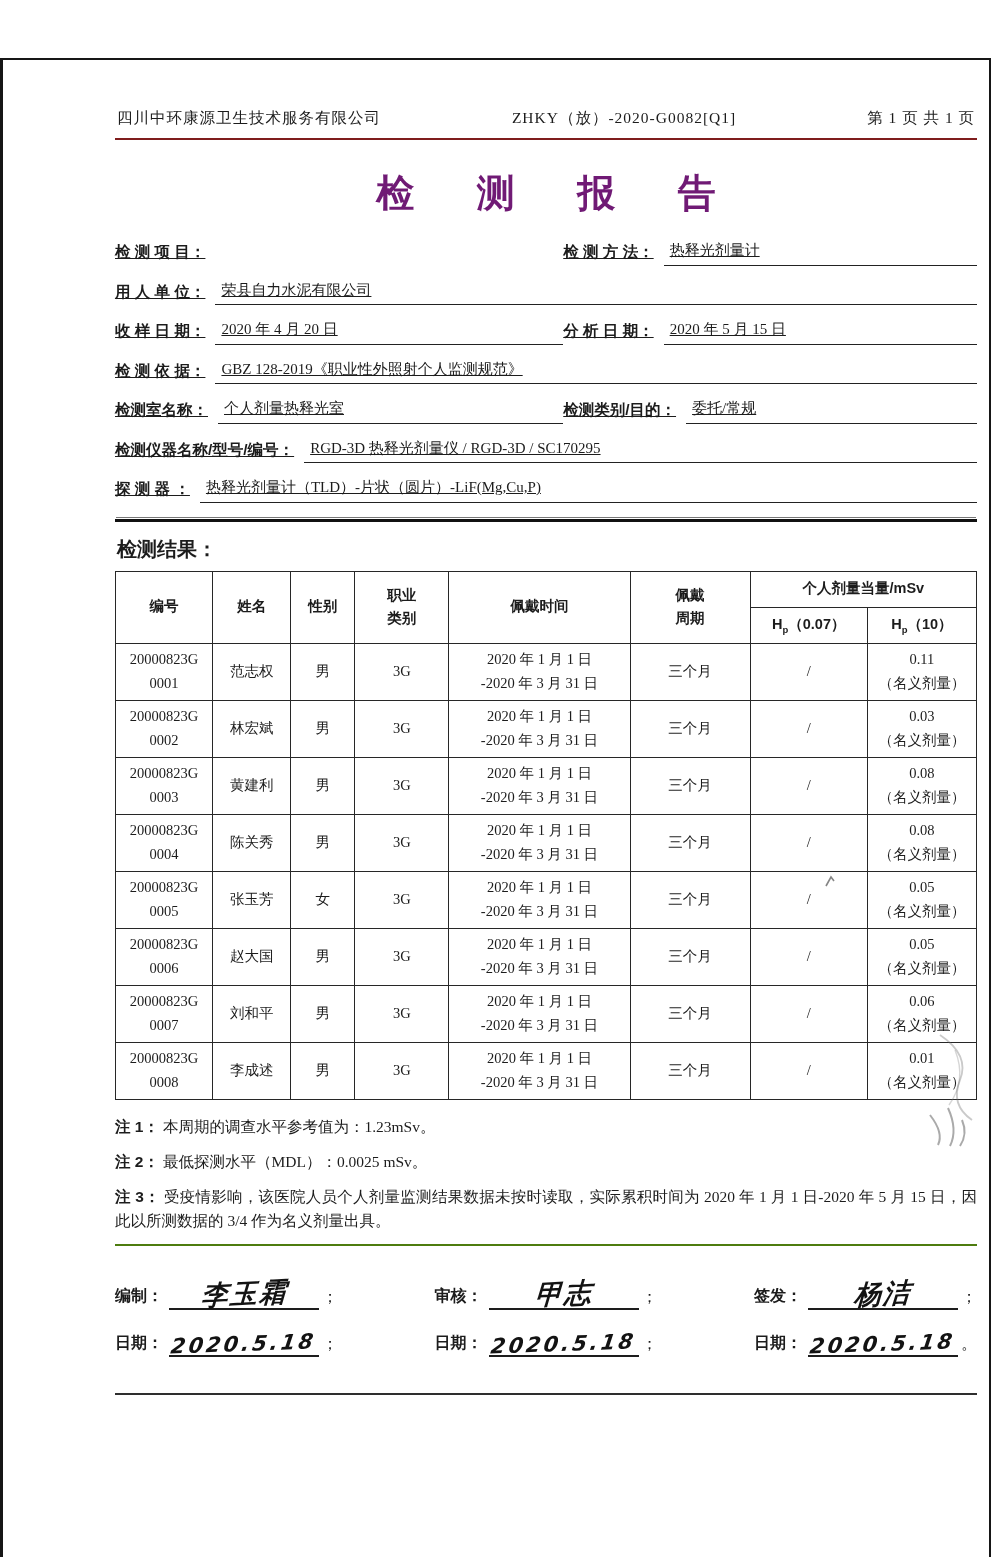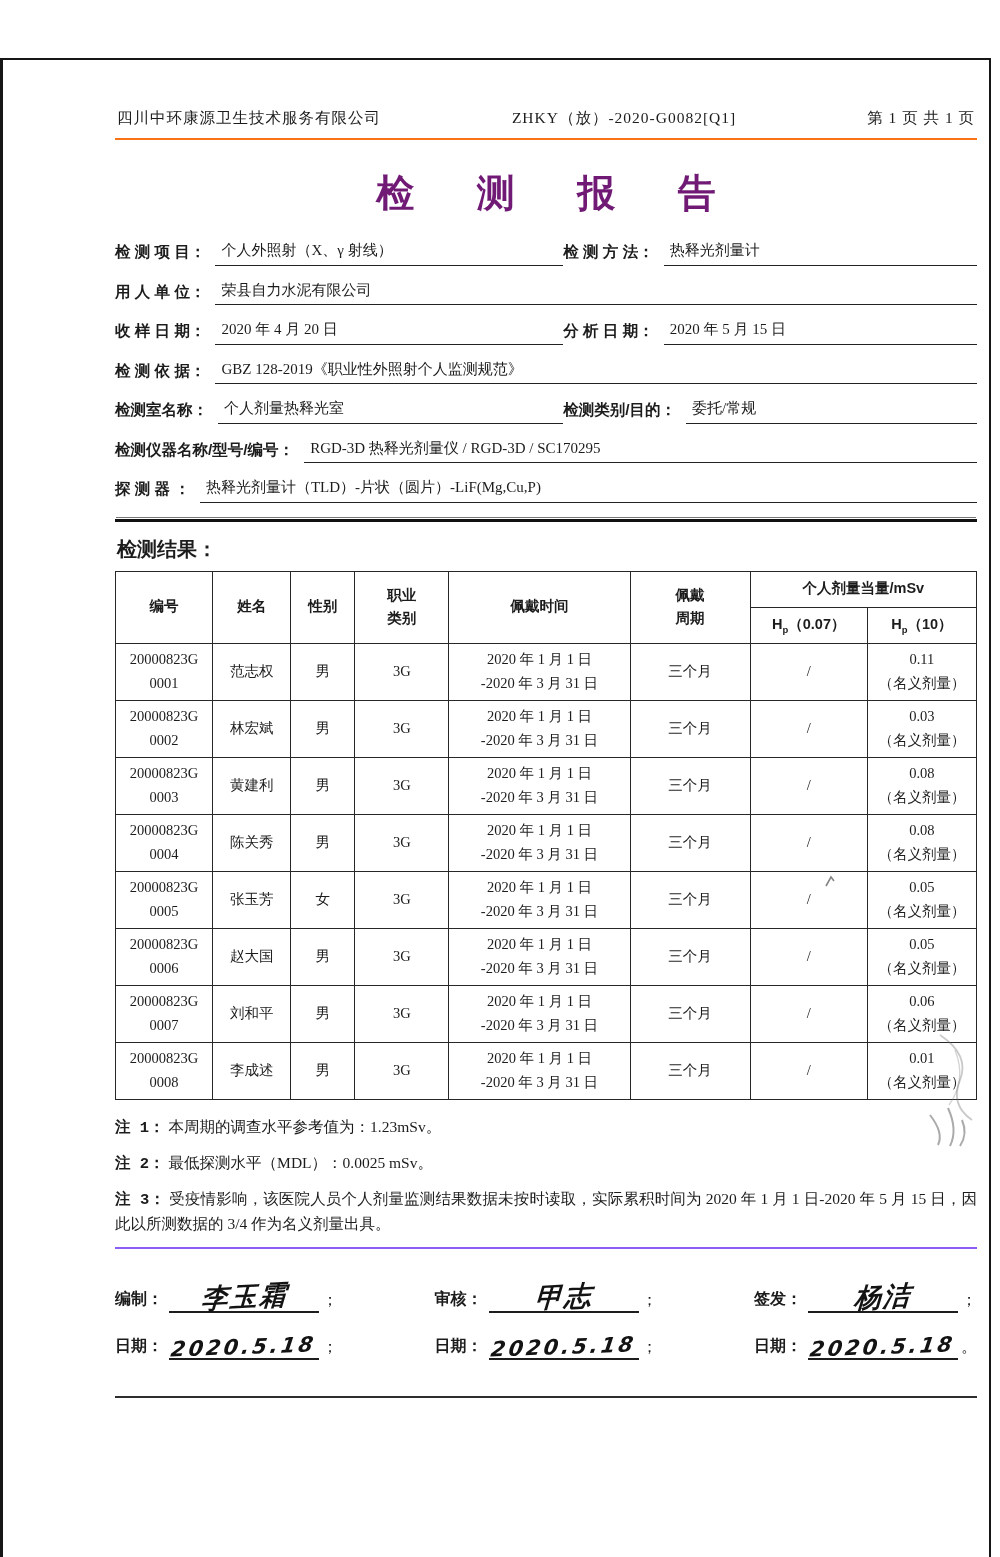--- a/index.html
+++ b/index.html
@@ -11,30 +11,30 @@
   }
   
   .frame-top  { position:absolute; left:0; top:58px; width:991px; height:2px; background:#161616; }
   .frame-left { position:absolute; left:0; top:58px; width:3px;  height:1499px; background:#161616; }
   .frame-right{ position:absolute; left:989px; top:58px; width:2px; height:1499px; background:#161616; }
 
   .content { position:absolute; left:115px; top:106px; width:862px; }
 
   .doc-header {
     display:flex; justify-content:space-between; align-items:baseline;
-    font-size:15.5px; padding:2px 2px 9px 2px; border-bottom:2px solid #f97316;
+    font-size:15.5px; padding:2px 2px 9px 2px; border-bottom:2px solid #7f1d1d;
     letter-spacing:1px;
   }
   .doc-title {
     text-align:center; font-family:"Liberation Sans","DejaVu Sans",sans-serif;
     font-weight:bold; font-size:38px; letter-spacing:26px; text-indent:26px;
     margin:28px 0 20px 0; color:#701a75;
   }
 
-  .frow { display:flex; margin-top:13px; align-items:flex-end; }
+  .frow { display:flex; margin-top:13px; align-items:flex-end;text-decoration:underline; }
   .ffield { display:flex; align-items:flex-end; flex:1; }
   .ffield.half1 { flex:0 0 52%; }
   .flabel {
     font-family:"Liberation Sans","DejaVu Sans",sans-serif; font-weight:bold;
     font-size:15.5px; white-space:nowrap; padding-right:10px; line-height:1.7;
   }
   .fvalue {
     flex:1; border-bottom:1.6px solid #222; font-size:15px;
     padding:0 4px 3px 6px; line-height:1.5; white-space:nowrap;
   }
@@ -53,23 +53,23 @@
   table.results th {
     font-family:"Liberation Sans","DejaVu Sans",sans-serif; font-weight:bold;
   }
   table.results thead tr { height:36px; }
   table.results tbody tr { height:57px; }
   .pre { white-space:pre-line; }
   sub.hp { font-size:9.5px; }
 
   .notes { margin-top:15px; }
   .note { font-size:15.5px; line-height:1.55; margin-bottom:11px; text-align:justify; }
-  .note-prefix { font-family:Liberation Mono, monospace; font-weight:bold; padding-right:4px; }
-
-  .signoff { margin-top:8px; border-top:2px solid #8b5cf6; padding-top:30px; }
+  .note-prefix { font-family:Liberation Sans, sans-serif; font-weight:bold; padding-right:4px; }
+
+  .signoff { margin-top:8px; border-top:2px solid #4d7c0f; padding-top:30px; }
   .sig-row { display:flex; justify-content:space-between; }
   .sig-block { display:flex; flex-direction:column; }
   .sig-block .line1, .sig-block .line2 { display:flex; align-items:flex-end; }
   .sig-block .line2 { margin-top:22px; }
   .sig-label {
     font-family:"Liberation Sans","DejaVu Sans",sans-serif; font-weight:bold;
     font-size:16px; padding-right:6px; padding-bottom:3px; white-space:nowrap;
   }
   .sig-line {
     display:inline-block; border-bottom:2px solid #1d1d1d; min-width:150px;
@@ -102,21 +102,20 @@
       <span>四川中环康源卫生技术服务有限公司</span>
       <span>ZHKY（放）-2020-G0082[Q1]</span>
       <span>第 1 页  共 1 页</span>
     </div>
 
     <div class="doc-title">检 测 报 告</div>
 
     <div class="frow">
       <div class="ffield half1">
         <span class="flabel">检 测 项 目：</span>
-        <span class="fvalue">个人外照射（X、γ 射线）</span>
       </div>
       <div class="ffield">
         <span class="flabel">检 测 方 法：</span>
         <span class="fvalue">热释光剂量计</span>
       </div>
     </div>
 
     <div class="frow">
       <div class="ffield">
         <span class="flabel">用 人 单 位：</span>

